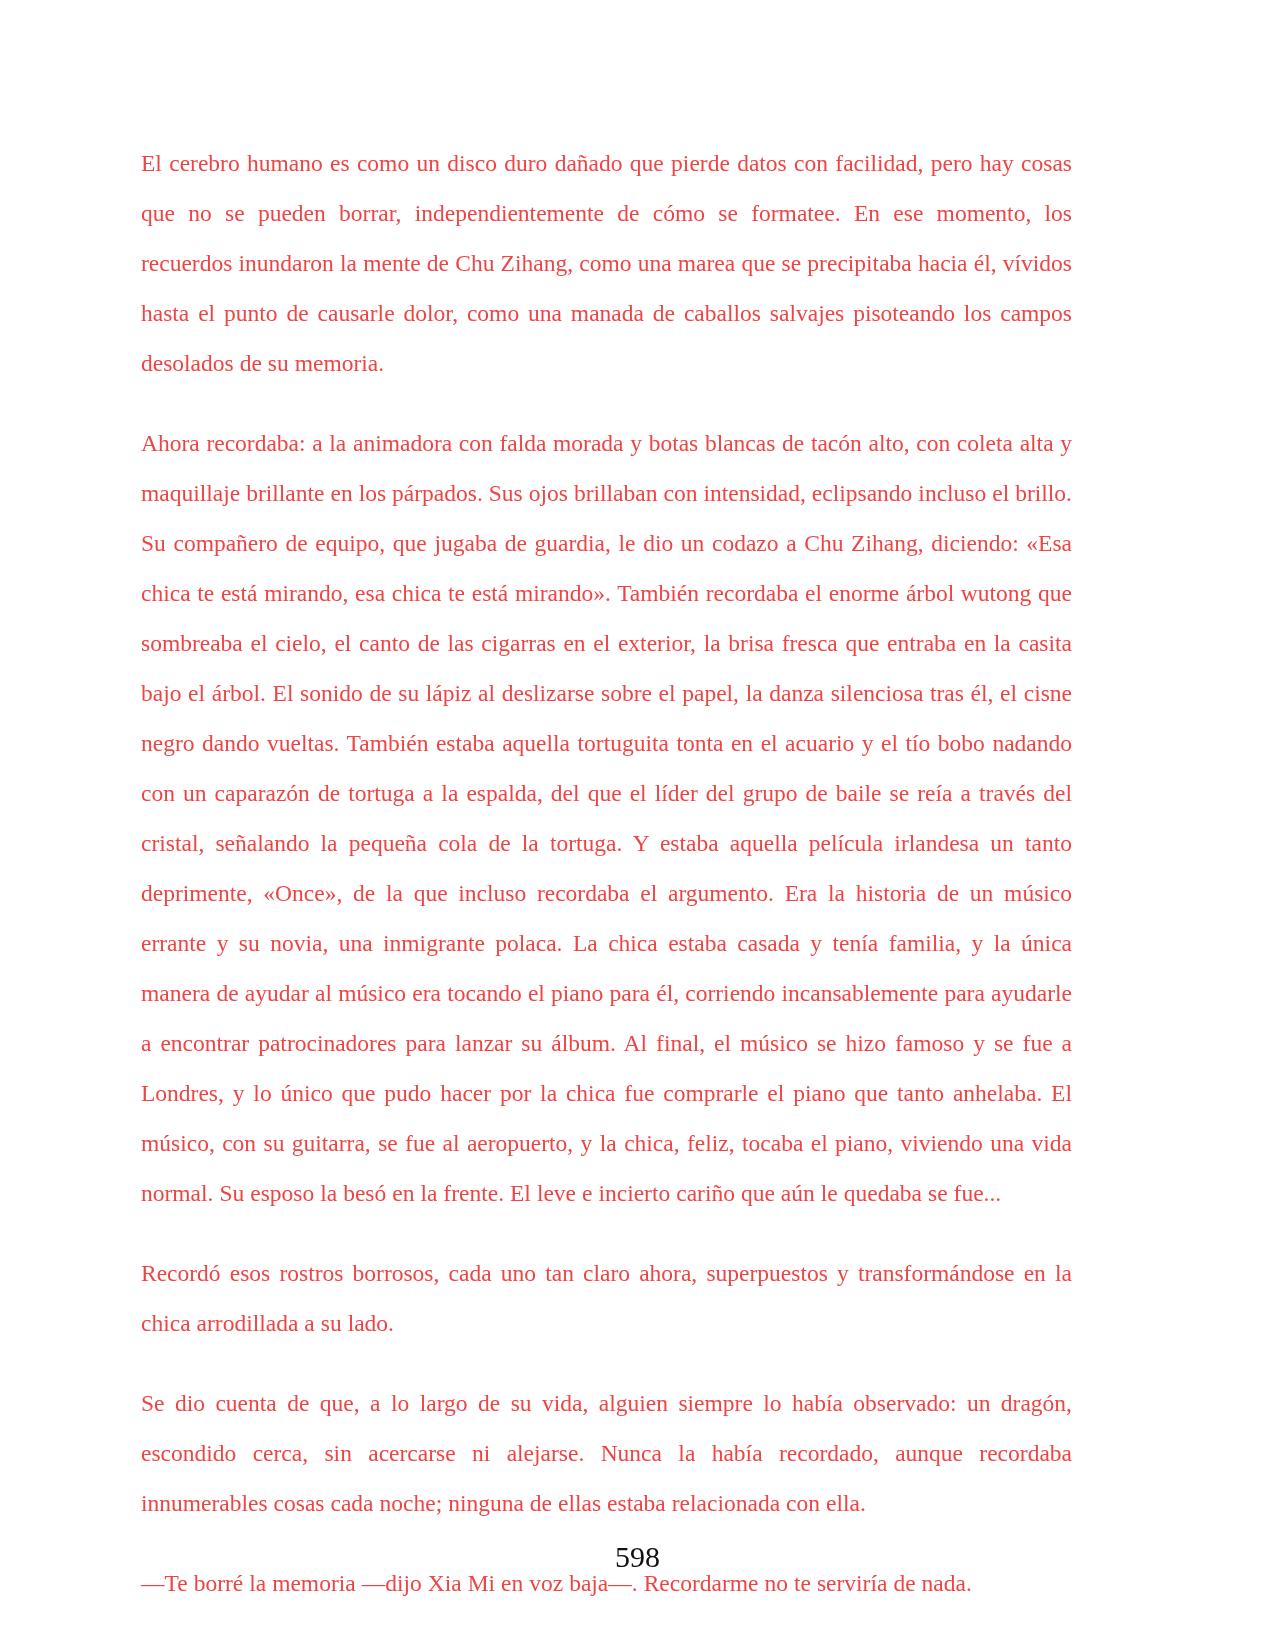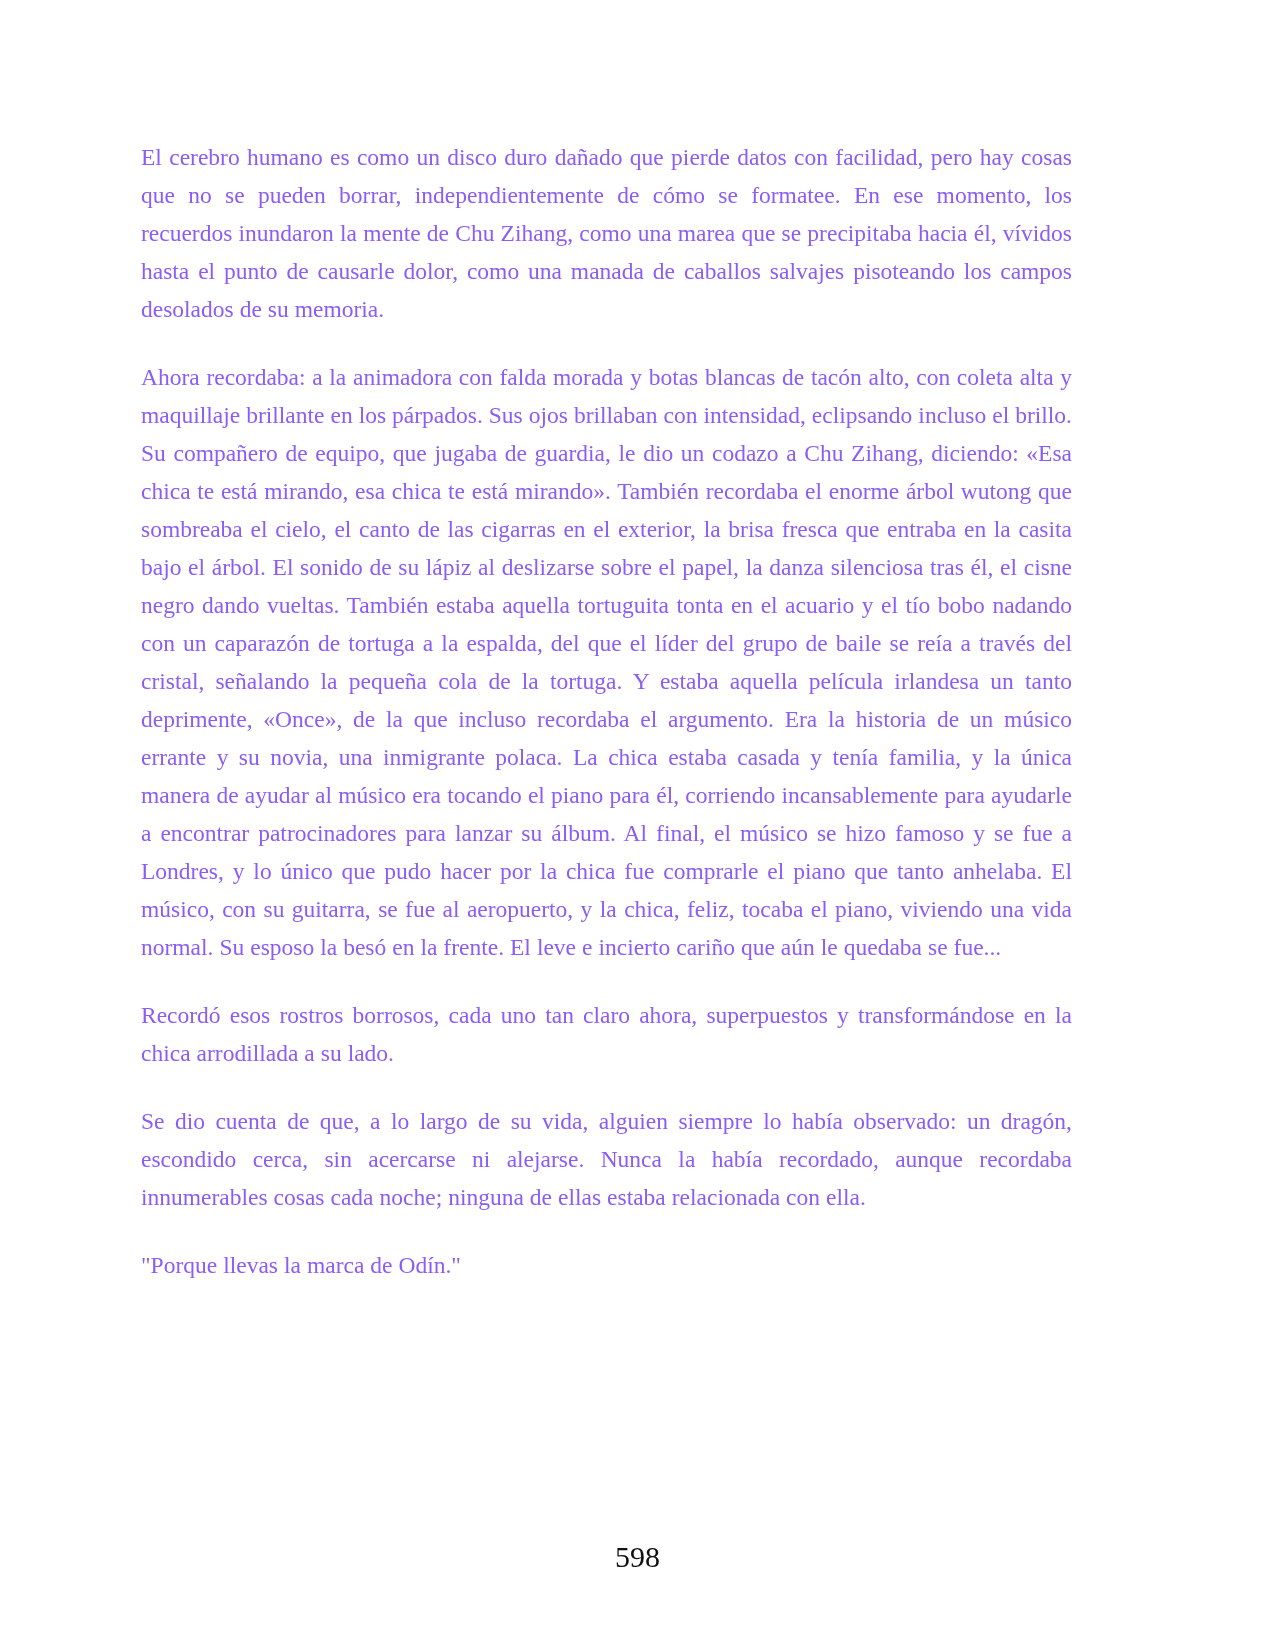--- a/index.html
+++ b/index.html
@@ -18,22 +18,22 @@
   .text-block {
     position: absolute;
     left: 141px;
     top: 138px;
     width: 931px;
   }
   p.para {
     margin: 0 0 30px 0;
     font-family: "Liberation Serif", "DejaVu Serif", serif;
     font-size: 23.5px;
-    line-height: 38px;
-    color: #8b5cf6;
+    line-height: 50px;
+    color: #ef4444;
     text-align: justify;
     text-justify: inter-word;
     -webkit-hyphens: none;
     hyphens: none;
     word-spacing: 0.005em;
   }
   p.para.last-full {
     text-align: justify;
   }
   
@@ -54,18 +54,19 @@
 </head>
 <body>
 
 <div class="page">
 
   <div class="text-block">
     <p class="para">El cerebro humano es como un disco duro dañado que pierde datos con facilidad, pero hay cosas que no se pueden borrar, independientemente de cómo se formatee. En ese momento, los recuerdos inundaron la mente de Chu Zihang, como una marea que se precipitaba hacia él, vívidos hasta el punto de causarle dolor, como una manada de caballos salvajes pisoteando los campos desolados de su memoria.</p>
     <p class="para">Ahora recordaba: a la animadora con falda morada y botas blancas de tacón alto, con coleta alta y maquillaje brillante en los párpados. Sus ojos brillaban con intensidad, eclipsando incluso el brillo. Su compañero de equipo, que jugaba de guardia, le dio un codazo a Chu Zihang, diciendo: «Esa chica te está mirando, esa chica te está mirando». También recordaba el enorme árbol wutong que sombreaba el cielo, el canto de las cigarras en el exterior, la brisa fresca que entraba en la casita bajo el árbol. El sonido de su lápiz al deslizarse sobre el papel, la danza silenciosa tras él, el cisne negro dando vueltas. También estaba aquella tortuguita tonta en el acuario y el tío bobo nadando con un caparazón de tortuga a la espalda, del que el líder del grupo de baile se reía a través del cristal, señalando la pequeña cola de la tortuga. Y estaba aquella película irlandesa un tanto deprimente, «Once», de la que incluso recordaba el argumento. Era la historia de un músico errante y su novia, una inmigrante polaca. La chica estaba casada y tenía familia, y la única manera de ayudar al músico era tocando el piano para él, corriendo incansablemente para ayudarle a encontrar patrocinadores para lanzar su álbum. Al final, el músico se hizo famoso y se fue a Londres, y lo único que pudo hacer por la chica fue comprarle el piano que tanto anhelaba. El músico, con su guitarra, se fue al aeropuerto, y la chica, feliz, tocaba el piano, viviendo una vida normal. Su esposo la besó en la frente. El leve e incierto cariño que aún le quedaba se fue...</p>
     <p class="para">Recordó esos rostros borrosos, cada uno tan claro ahora, superpuestos y transformándose en la chica arrodillada a su lado.</p>
     <p class="para">Se dio cuenta de que, a lo largo de su vida, alguien siempre lo había observado: un dragón, escondido cerca, sin acercarse ni alejarse. Nunca la había recordado, aunque recordaba innumerables cosas cada noche; ninguna de ellas estaba relacionada con ella.</p>
+    <p class="para flow-left">—Te borré la memoria —dijo Xia Mi en voz baja—. Recordarme no te serviría de nada.</p>
     <p class="para flow-left">"Porque llevas la marca de Odín."</p>
   </div>
 
   <div class="page-number">598</div>
 
 </div>
 
 </body></html>

